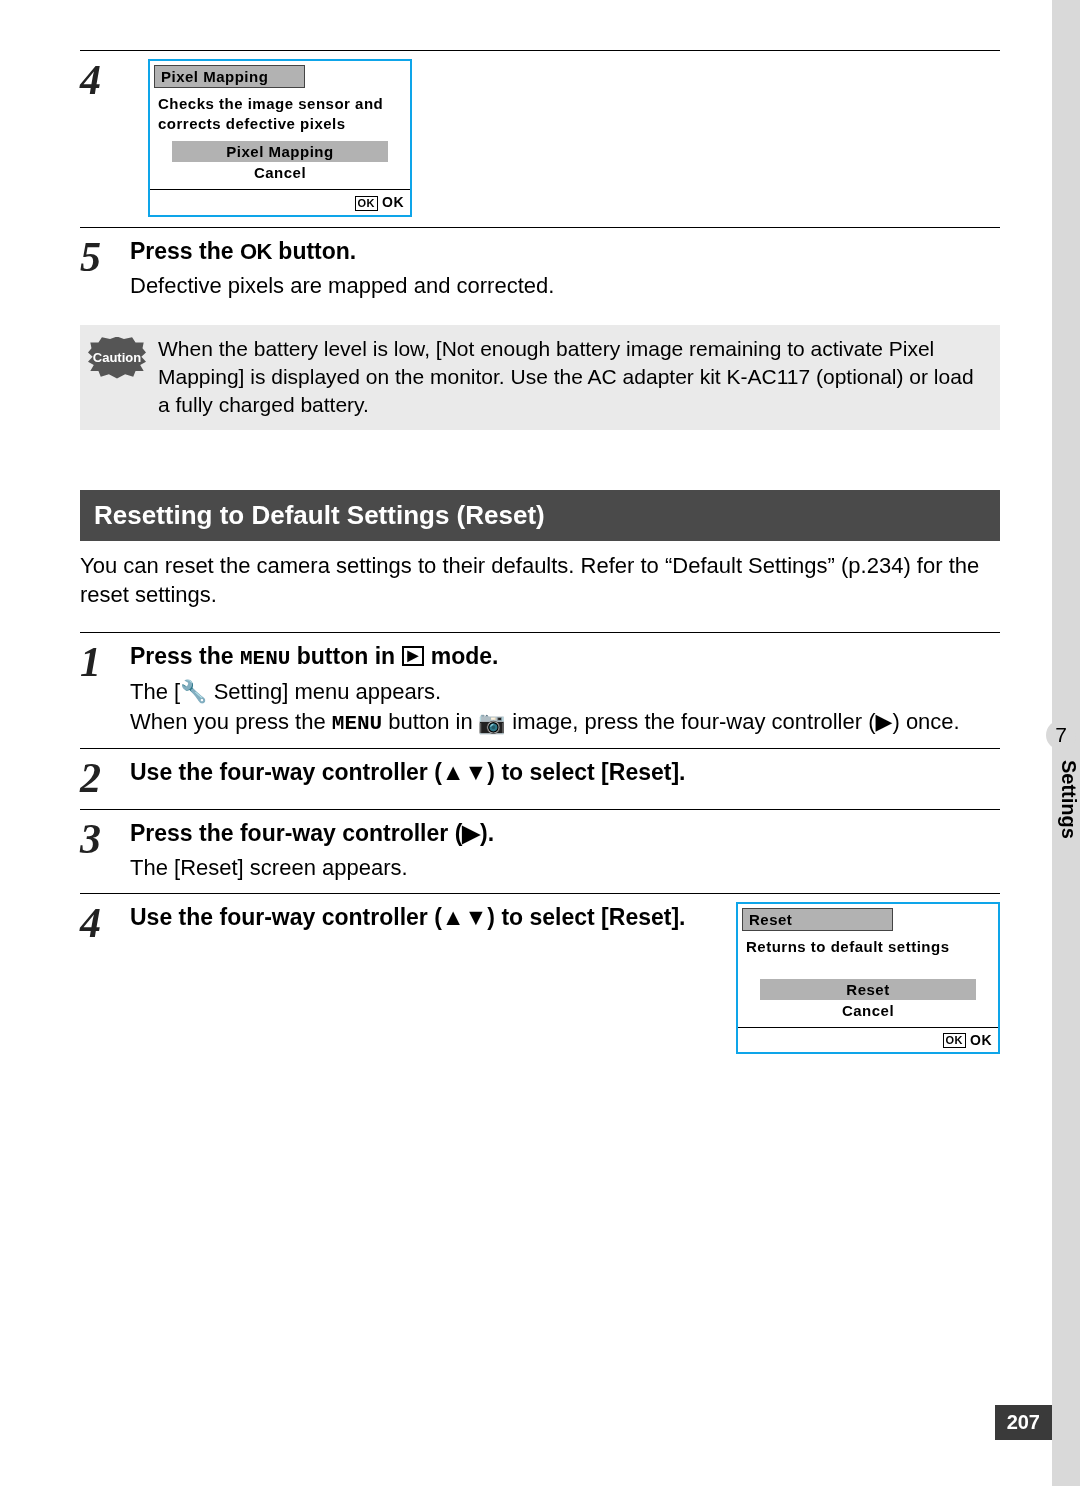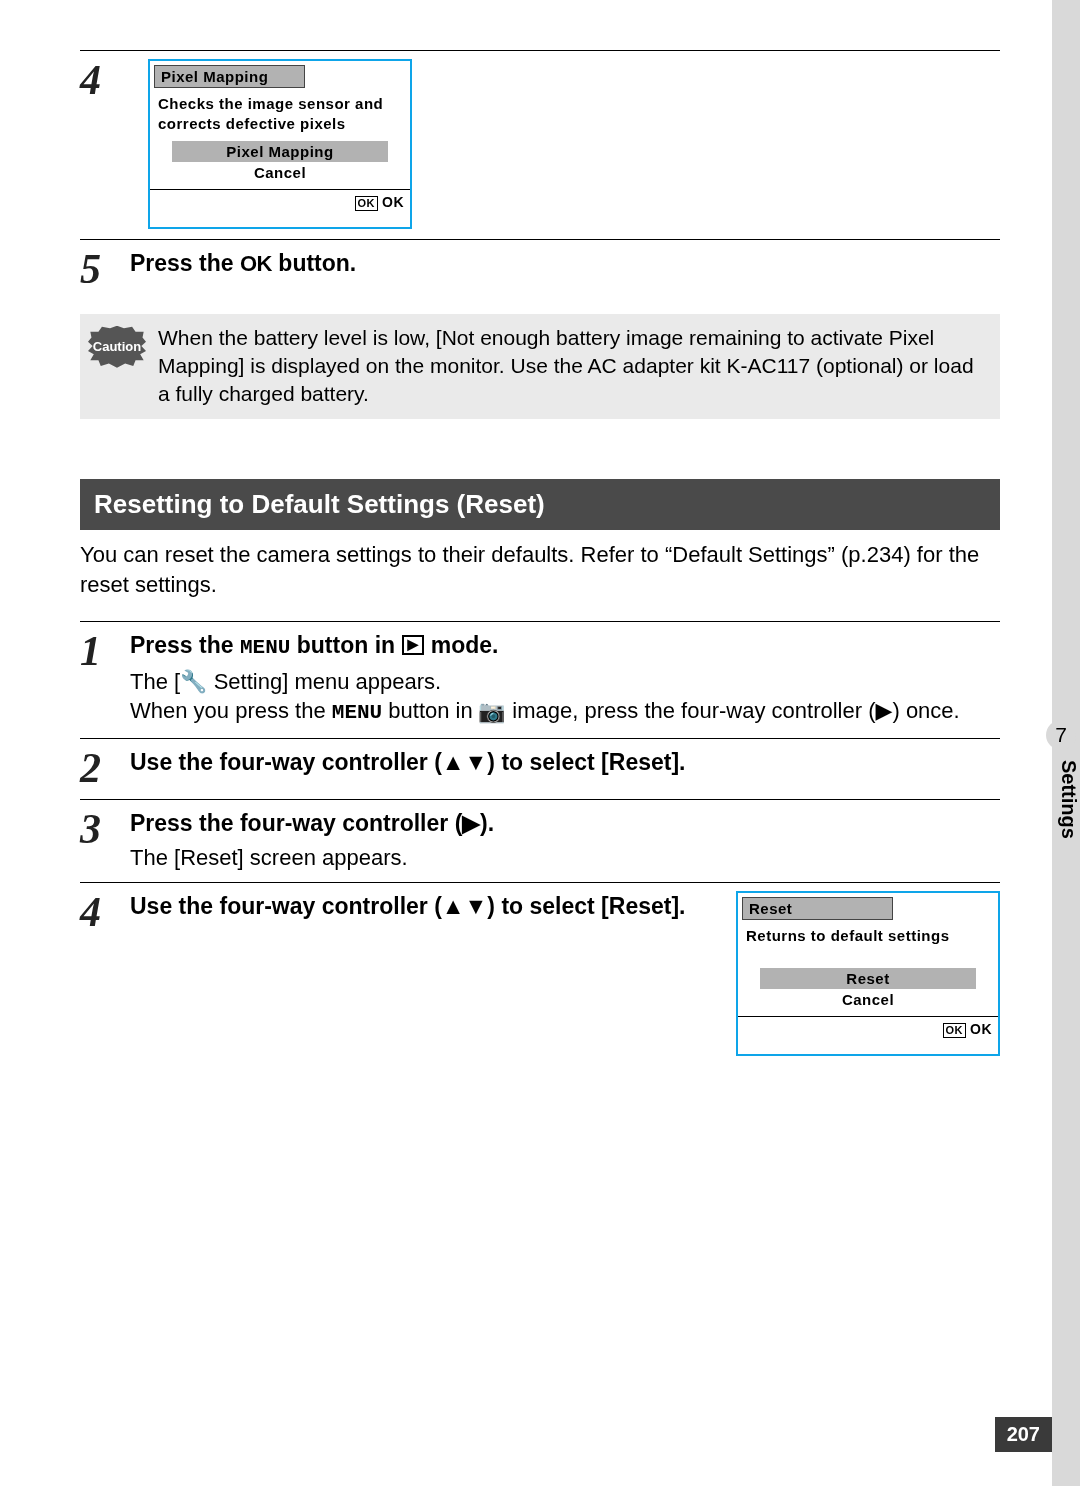--- a/index.html
+++ b/index.html
@@ -78,21 +78,21 @@
     text-align: center;
     font-size: 15px;
     padding: 2px 0;
   }
   .lcd-opt.sel {
     background: #b2b2b2;
     margin: 0 22px;
   }
   .lcd-foot {
     text-align: right;
-    padding: 4px 6px 16px 0;
+    padding: 4px 6px 4px 0;
     border-top: 1px solid #000;
     margin-top: 6px;
     font-size: 14px;
   }
   .ok-badge {
     display: inline-block;
     border: 1px solid #000;
     font-size: 11px;
     font-weight: bold;
     padding: 0 2px;
@@ -188,21 +188,21 @@
     position: absolute;
     top: 760px;
     left: 5px;
     writing-mode: vertical-rl;
     font-weight: bold;
     font-size: 20px;
   }
   .page-num {
     position: absolute;
     right: 28px;
-    bottom: 34px;
+    bottom: 46px;
     background: #3a3a3a;
     color: #fff;
     font-weight: bold;
     font-size: 20px;
     padding: 6px 12px;
   }
   .play-icon {
     display: inline-block;
     border: 2px solid #000;
     padding: 1px 4px 3px 4px;
@@ -232,20 +232,21 @@
       <div class="lcd-foot"><span class="ok-badge">OK</span><span>OK</span></div>
     </div>
   </div>
 
   <div class="step">
     <div class="step-num">5</div>
     <div class="step-body">
       <div class="step-head">
         <span>Press the </span><span class="ok-inline">OK</span><span> button.</span>
       </div>
+      <div class="step-desc">Defective pixels are mapped and corrected.</div>
     </div>
   </div>
 
   <div class="caution-row">
     <div class="caution-badge">Caution</div>
     <div class="caution-text">When the battery level is low, [Not enough battery image remaining to activate Pixel Mapping] is displayed on the monitor. Use the AC adapter kit K-AC117 (optional) or load a fully charged battery.</div>
   </div>
 
   <div class="section-header">Resetting to Default Settings (Reset)</div>
   <div class="section-intro">You can reset the camera settings to their defaults. Refer to “Default Settings” (p.234) for the reset settings.</div>

